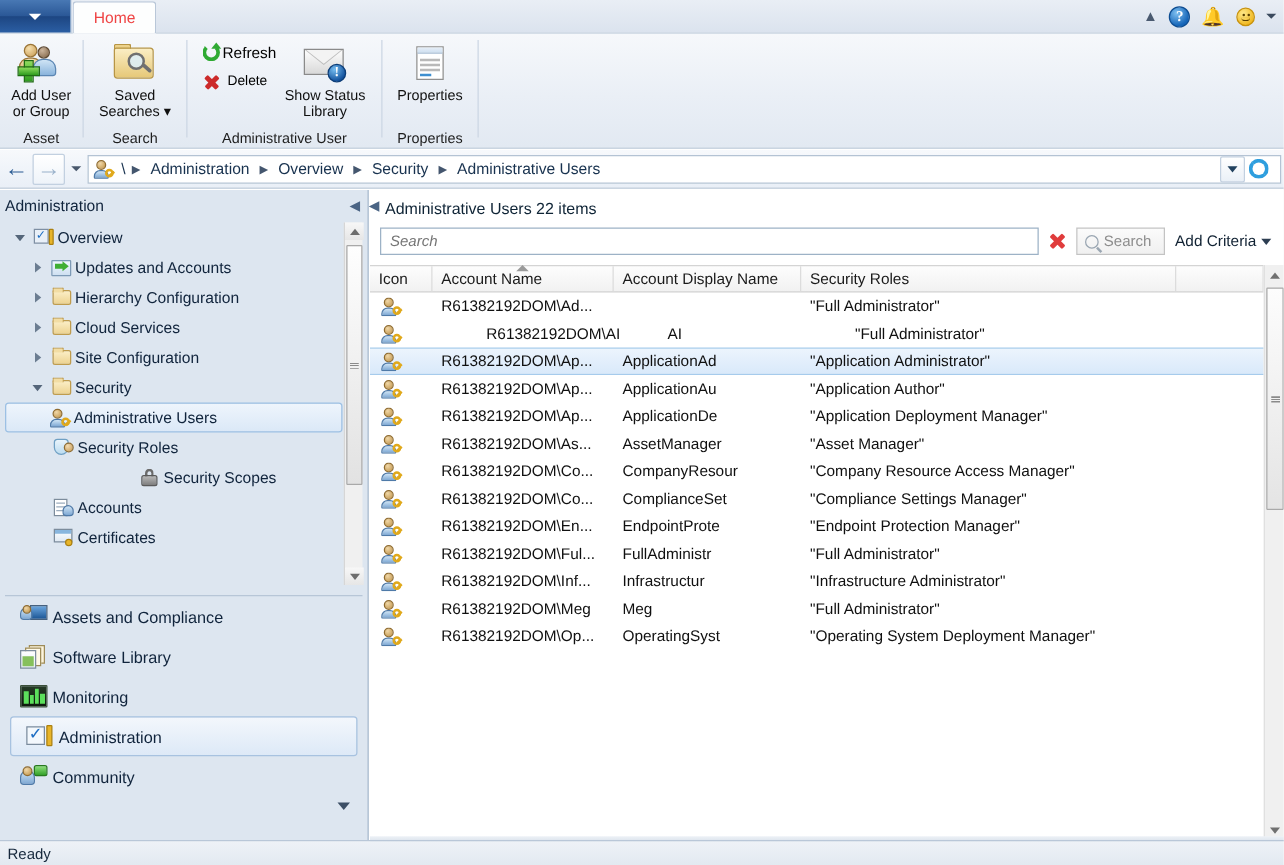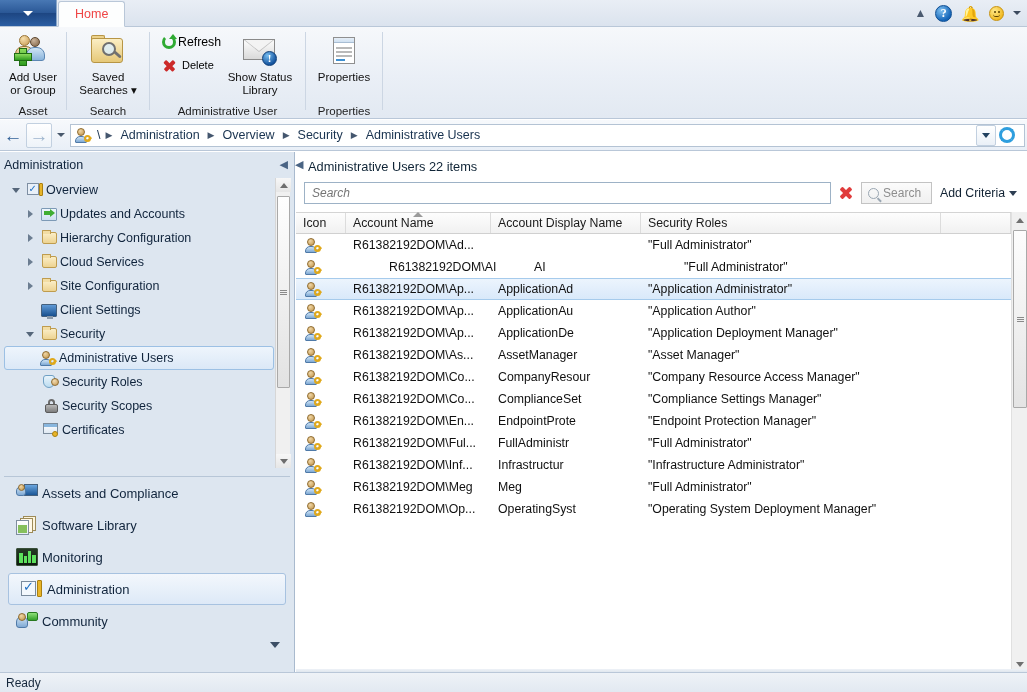--- a/index.html
+++ b/index.html
@@ -564,27 +564,20 @@
       <div class="tnode" style="padding-left:18px;">
         <span class="tw">
             <i class="tri-c"></i>
           </span>
         <span class="ti">
             <span class="ic-folder"></span>
           </span>
         <span>Site Configuration</span>
       </div>
 
-      <div class="tnode" style="padding-left:18px;">
-        <span class="tw"></span>
-        <span class="ti">
-            <span class="ic-client"></span>
-          </span>
-        <span>Client Settings</span>
-      </div>
 
       <div class="tnode" style="padding-left:18px;">
         <span class="tw">
             <i class="tri-o"></i>
           </span>
         <span class="ti">
             <span class="ic-folder"></span>
           </span>
         <span>Security</span>
       </div>
@@ -604,30 +597,42 @@
       <div class="tnode" style="padding-left:36px;">
         <span class="ti">
           <span class="ic-roles">
               <span class="sh"></span>
               <span class="p"></span>
             </span>
         </span>
         <span>Security Roles</span>
       </div>
 
-      <div class="tnode" style="padding-left:36px;">
+      <div class="tnode" style="padding-left:36px;justify-content:center;">
         <span class="ti">
           <span class="ic-lock">
               <span class="sh2"></span>
               <span class="bd2"></span>
             </span>
         </span>
         <span>Security Scopes</span>
       </div>
 
+      <div class="tnode" style="padding-left:36px;">
+        <span class="ti">
+          <span class="ic-accounts">
+              <span class="pg"></span>
+            <span class="ln" style="top:3px;"></span>
+              <span class="ln" style="top:6px;"></span>
+            <span class="ln" style="top:9px;"></span>
+              <span class="pp"></span>
+            </span>
+        </span>
+        <span>Accounts</span>
+      </div>
 
       <div class="tnode" style="padding-left:36px;">
         <span class="ti">
           <span class="ic-cert">
               <span class="cb"></span>
               <span class="cbar"></span>
               <span class="seal"></span>
             </span>
         </span>
         <span>Certificates</span>

